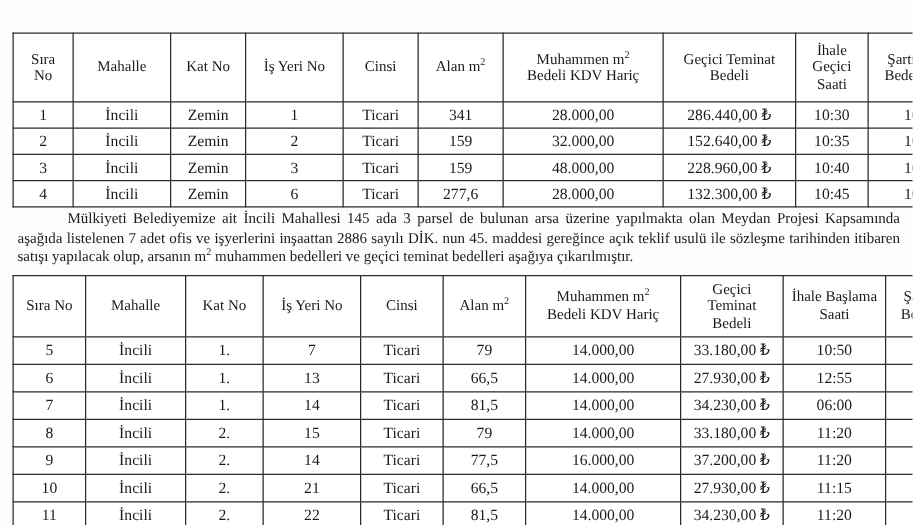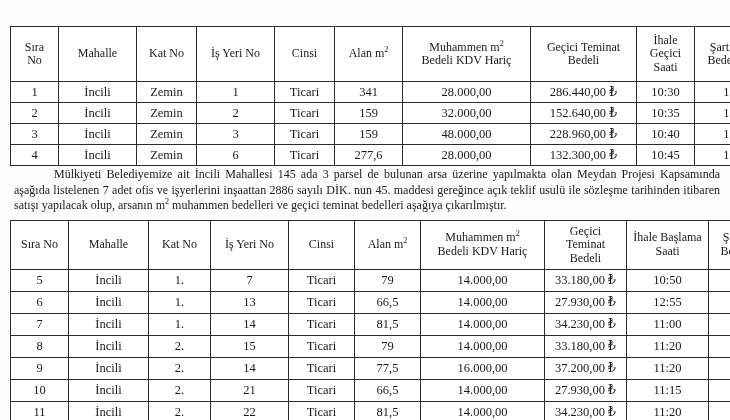--- a/index.html
+++ b/index.html
@@ -281,21 +281,21 @@
         </tr>
         <tr>
           <td>7</td>
           <td>İncili</td>
           <td>1.</td>
           <td>14</td>
           <td>Ticari</td>
           <td>81,5</td>
           <td>14.000,00</td>
           <td>34.230,00 ₺</td>
-          <td>11:00</td>
+          <td>06:00</td>
           <td>100</td>
         </tr>
         <tr>
           <td>8</td>
           <td>İncili</td>
           <td>2.</td>
           <td>15</td>
           <td>Ticari</td>
           <td>79</td>
           <td>14.000,00</td>

